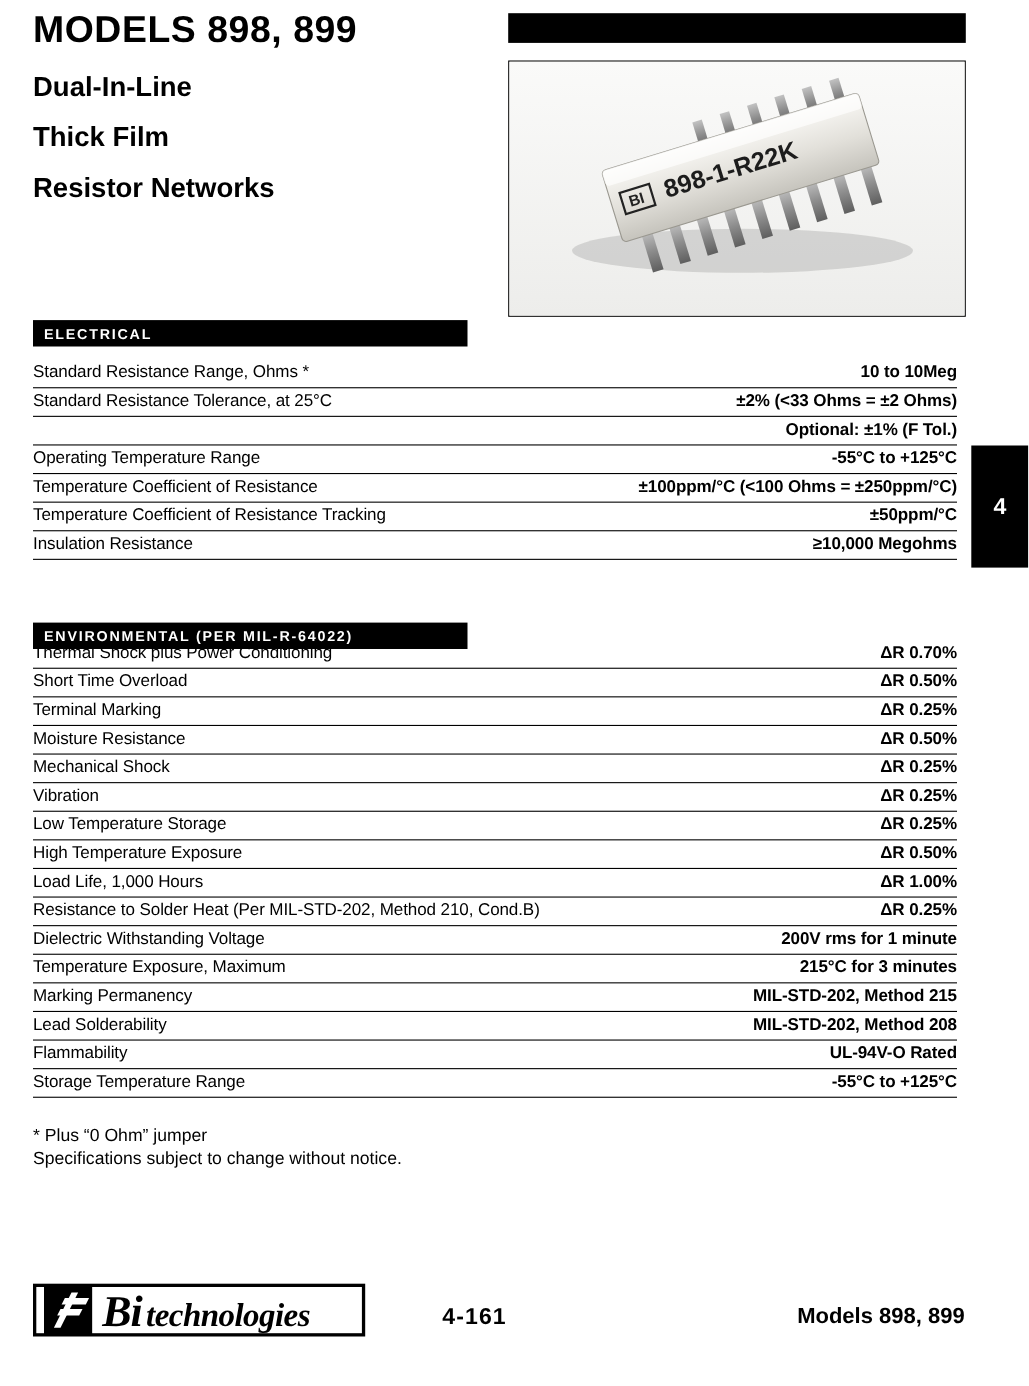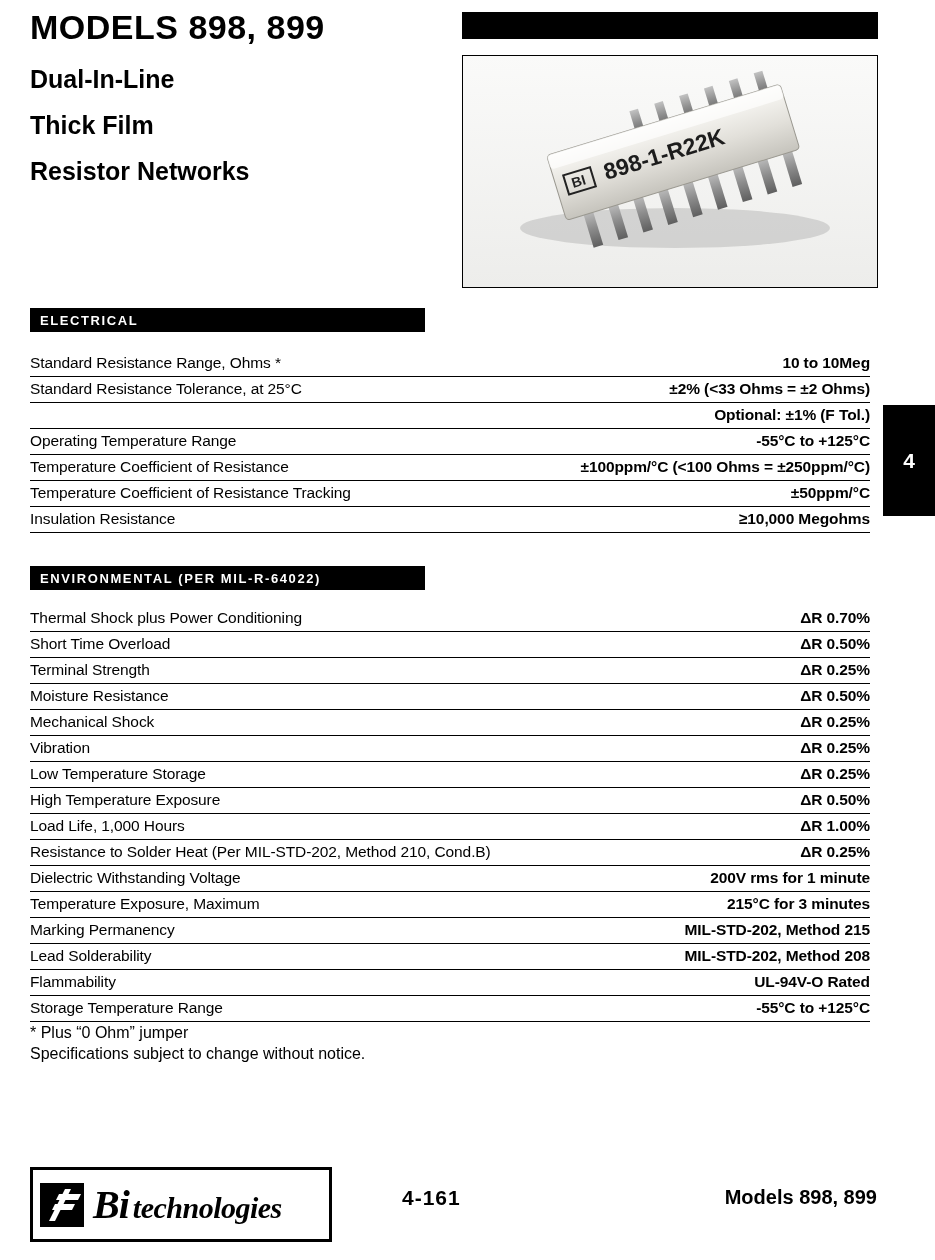--- a/index.html
+++ b/index.html
@@ -34,25 +34,25 @@
   }
   .photo-box svg { display:block; }
 
   
   .section-bar {
     background:#000; color:#fff;
     font-size:13px; font-weight:bold; letter-spacing:1.6px;
     height:24px; width:395px; left:30px;
     display:flex; align-items:center; padding-left:10px;
   }
-  .bar-electrical { top:308px; }
+  .bar-electrical { top:291px; }
   .bar-environmental { top:566px; }
 
   
-  .spec-table { left:30px; width:840px;margin-top:24px; }
+  .spec-table { left:30px; width:840px; }
   .tbl-electrical { top:327px; }
   .tbl-environmental { top:582px; }
   .spec-row {
     display:flex; justify-content:space-between; align-items:flex-end;
     height:26px; padding-bottom:4px;
     border-bottom:1.5px solid #000;
     font-size:15.5px; letter-spacing:-0.1px;
   }
   .spec-label { text-align:left; white-space:nowrap; }
   .spec-value { text-align:right; white-space:nowrap;font-weight:bold; }
@@ -62,21 +62,21 @@
     right:0; top:405px; width:52px; height:111px; background:#000;
     color:#fff; display:flex; align-items:center; justify-content:center;
     font-size:21px; font-weight:bold;
   }
 
   
   .footnotes { left:30px; top:1022px; font-size:16px; line-height:21px; }
 
   
   .logo-box {
-    left:30px; top:1167px; width:302px; height:75px;
+    left:30px; top:1167px; width:302px; height:48px;
     border:3px solid #000; background:#fff;
     display:flex; align-items:center; padding-left:7px; gap:9px;
   }
   .logo-mark { width:44px; height:44px; flex:0 0 44px; }
   .logo-text { font-family:"Liberation Serif", serif; font-style:italic; font-weight:bold; white-space:nowrap; }
   .logo-bi { font-size:40px; letter-spacing:-1px; }
   .logo-tech { font-size:30px; letter-spacing:-0.5px; margin-left:4px; }
   .page-number { left:402px; top:1186px; font-size:21px; font-weight:bold; letter-spacing:1px; }
   .doc-ref { right:58px; top:1186px; font-size:20px; font-weight:bold; }
 </style>
@@ -181,21 +181,21 @@
   <div class="abs spec-table tbl-environmental">
       <div class="spec-row">
       <span class="spec-label">Thermal Shock plus Power Conditioning</span>
       <span class="spec-value">ΔR 0.70%</span>
     </div>
       <div class="spec-row">
       <span class="spec-label">Short Time Overload</span>
       <span class="spec-value">ΔR 0.50%</span>
     </div>
       <div class="spec-row">
-      <span class="spec-label">Terminal Strength</span>
+      <span class="spec-label">Terminal Marking</span>
       <span class="spec-value">ΔR 0.25%</span>
     </div>
       <div class="spec-row">
       <span class="spec-label">Moisture Resistance</span>
       <span class="spec-value">ΔR 0.50%</span>
     </div>
       <div class="spec-row">
       <span class="spec-label">Mechanical Shock</span>
       <span class="spec-value">ΔR 0.25%</span>
     </div>

